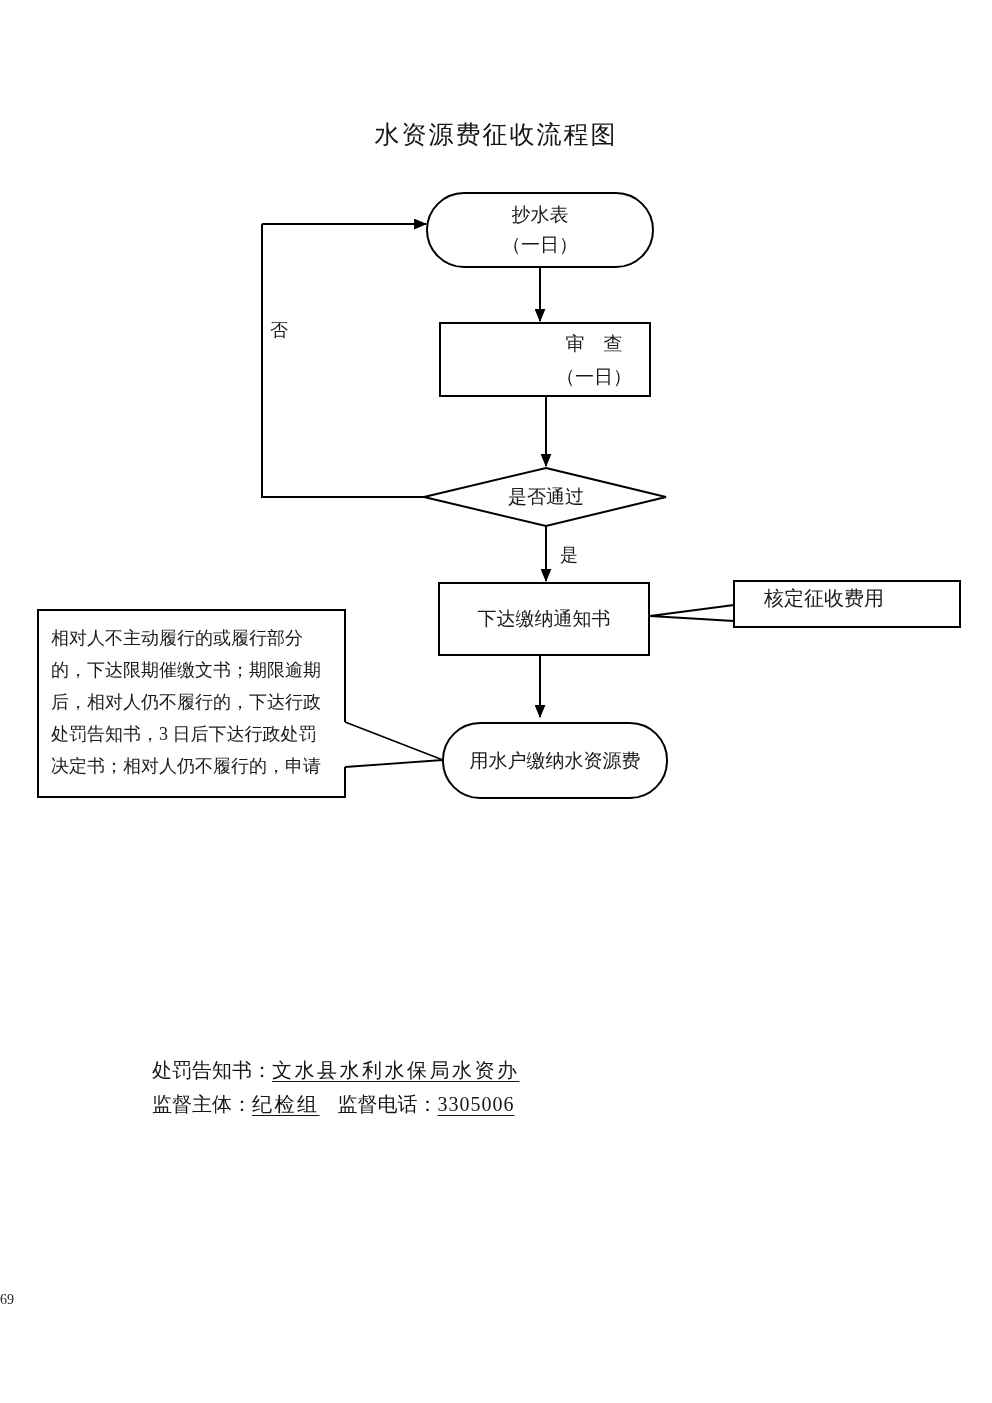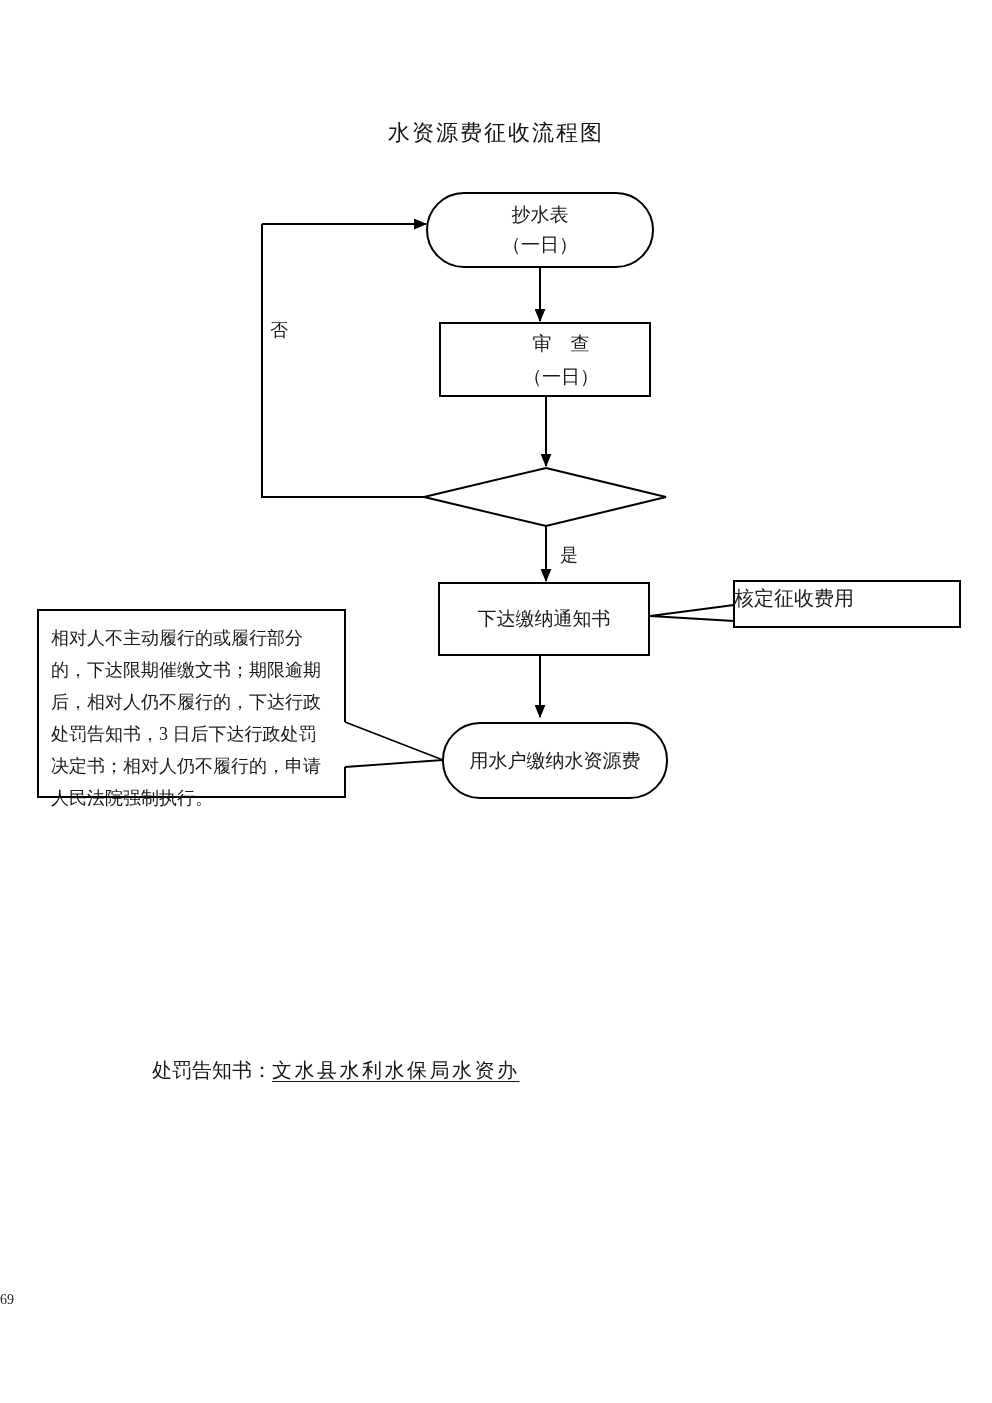--- a/index.html
+++ b/index.html
@@ -5,36 +5,36 @@
   html,body{margin:0;padding:0;background:#888;}
   .page{
     position:relative;width:992px;height:1403px;background:#fff;
     font-family:"Liberation Serif","DejaVu Serif",serif;color:#111;
     overflow:hidden;margin:0 auto;
   }
   .abs{position:absolute;}
   svg.layer{position:absolute;left:0;top:0;}
   .title{
     left:0;top:118px;width:992px;text-align:center;
-    font-size:22px;letter-spacing:2px;color:#161616;
+    font-size:25px;letter-spacing:2px;color:#161616;
   }
   .node{
     display:flex;flex-direction:column;align-items:center;justify-content:center;
     text-align:center;font-size:19px;color:#1a1a1a;
   }
   .node .ln{line-height:30px;white-space:nowrap;}
   .start-text{left:427px;top:193px;width:226px;height:74px;}
-  .review-text{left:440px;top:323px;width:242px;height:73px;}
+  .review-text{left:440px;top:323px;width:242px;height:73px;padding-left:33px;}
   .review-text .ln{line-height:33px;}
   .decision-text{left:424px;top:468px;width:244px;height:58px;}
   .notice-text{left:439px;top:583px;width:210px;height:72px;}
   .assess-text{
     left:734px;top:581px;width:226px;height:34px;
     display:flex;align-items:center;font-size:20px;color:#1a1a1a;
-    padding-left:0;box-sizing:border-box;
+    padding-left:30px;box-sizing:border-box;
   }
   .payment-text{left:443px;top:723px;width:224px;height:75px;}
   .payment-text .ln{line-height:31px;text-align:right;}
   .branch-label{font-size:18px;color:#1a1a1a;}
   .no-label{left:270px;top:318px;}
   .yes-label{left:560px;top:543px;}
   .note-text{
     left:38px;top:610px;width:307px;height:187px;box-sizing:border-box;
     padding:12px 0 0 13px;font-size:18px;line-height:32px;color:#1a1a1a;
   }
@@ -96,41 +96,44 @@
   <div class="abs node start-text">
     <div class="ln">抄水表</div>
     <div class="ln">（一日）</div>
   </div>
 
   <div class="abs node review-text">
     <div class="ln">审　查</div>
     <div class="ln">（一日）</div>
   </div>
 
+  <div class="abs node decision-text">是否通过</div>
 
   <div class="abs branch-label no-label">否</div>
   <div class="abs branch-label yes-label">是</div>
 
   <div class="abs node notice-text">下达缴纳通知书</div>
 
   <div class="abs assess-text">核定征收费用</div>
 
   <div class="abs node payment-text">
     <div class="ln">用水户缴纳水资源费</div>
   </div>
 
   <div class="abs note-text">
     <div class="ln">相对人不主动履行的或履行部分</div>
     <div class="ln">的，下达限期催缴文书；期限逾期</div>
     <div class="ln">后，相对人仍不履行的，下达行政</div>
     <div class="ln">处罚告知书，3 日后下达行政处罚</div>
     <div class="ln">决定书；相对人仍不履行的，申请</div>
-    <div class="ln">人民法院强制执行。</div>
   </div>
 
   <div class="abs footer-line footer-line-1">
     <span>处罚告知书：</span><span class="uval">文水县水利水保局水资办</span>
   </div>
 
+  <div class="abs footer-line footer-line-2">
+    <span>监督主体：</span><span class="uval">纪检组</span><span class="phone-label">监督电话：</span><span class="uval num">3305006</span>
+  </div>
 
   <div class="abs pageno">69</div>
 
 </div>
 
 </body></html>

